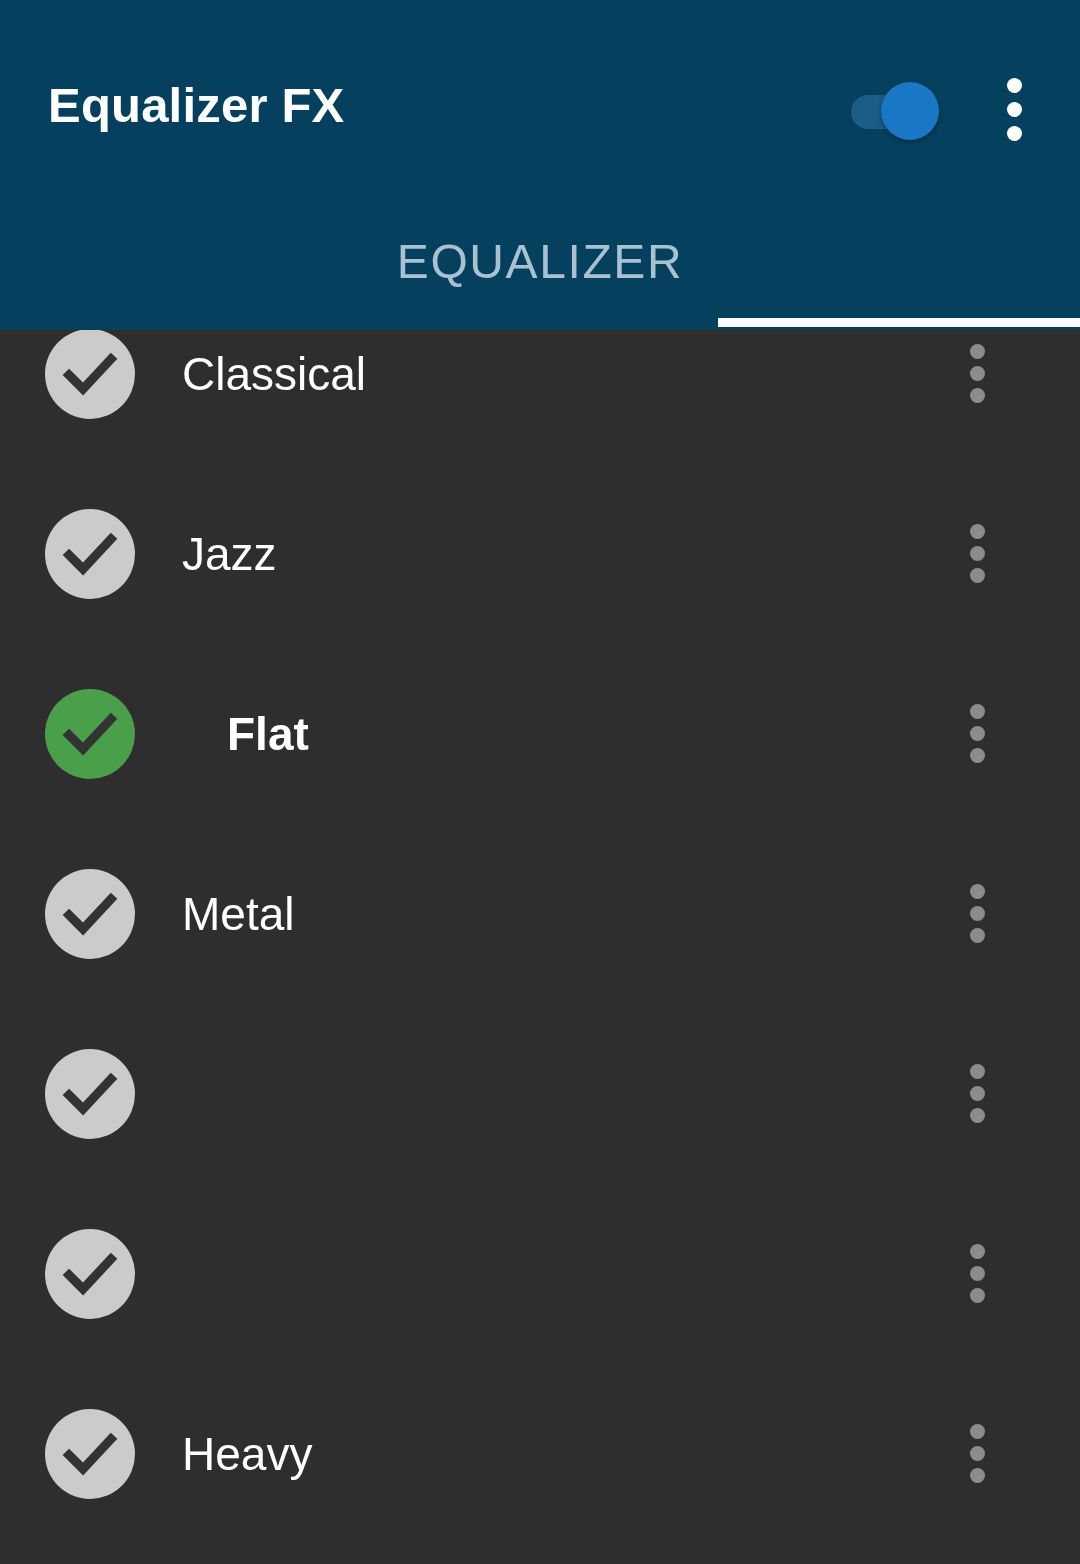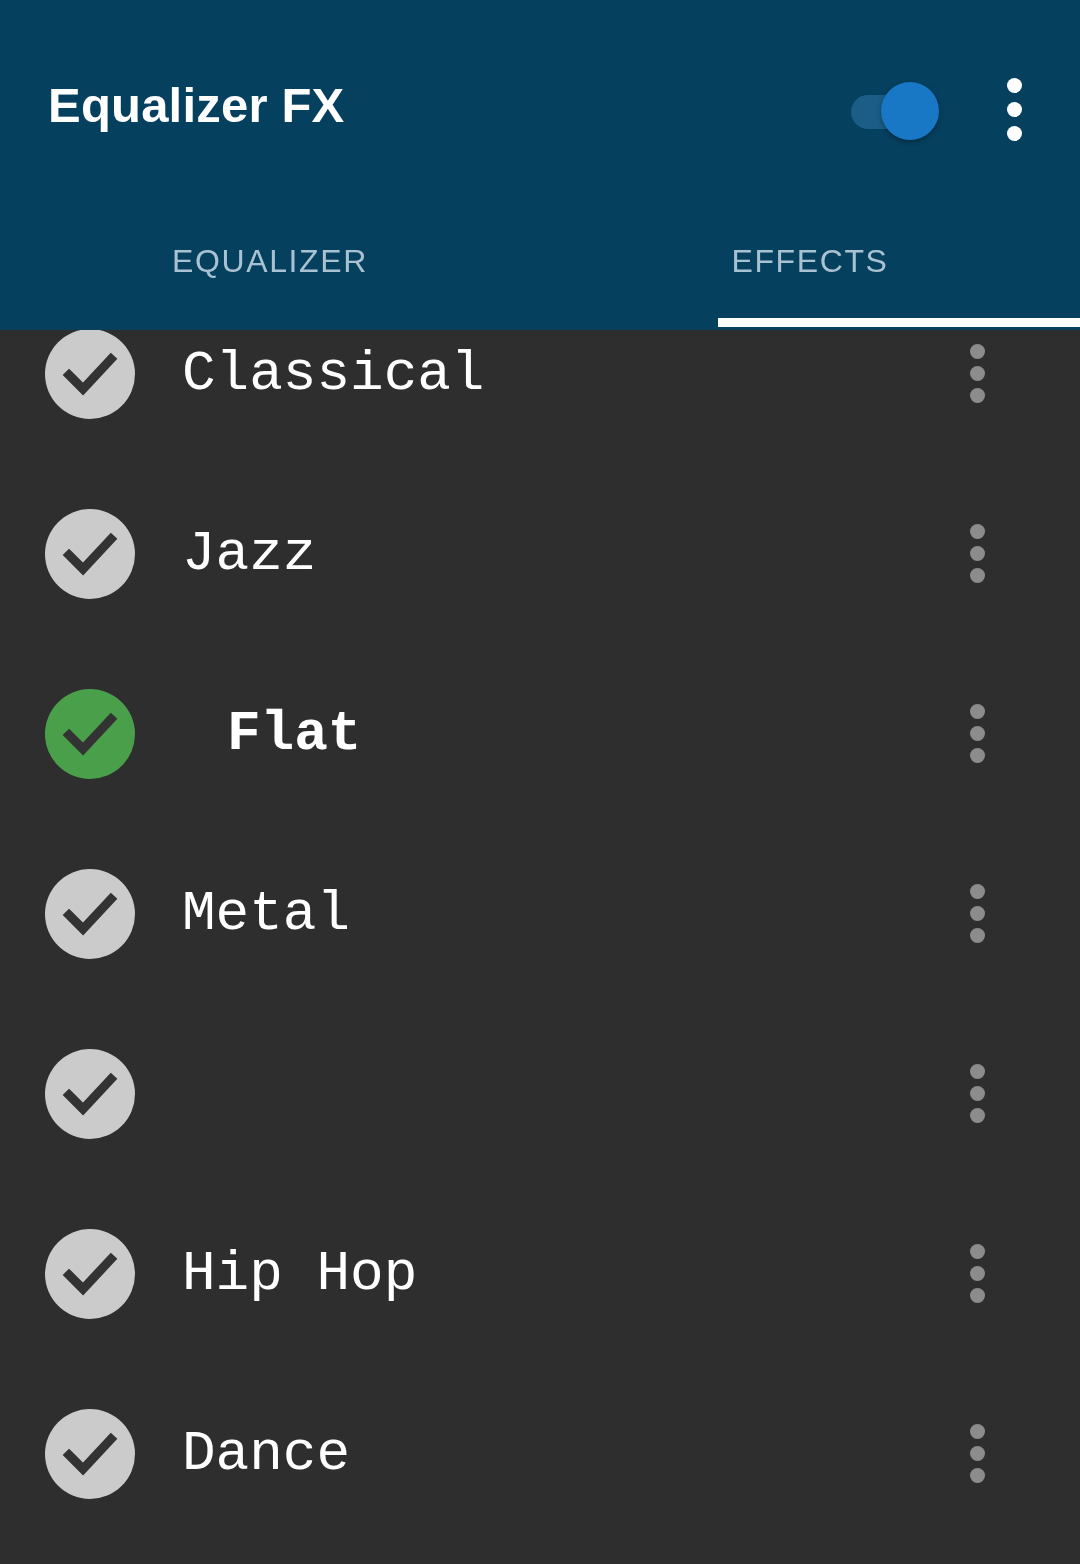--- a/index.html
+++ b/index.html
@@ -114,21 +114,21 @@
     flex: 1 1 33.3333%;
     position: relative;
     display: flex;
     align-items: center;
     justify-content: center;
     height: 118px;
     box-sizing: border-box;
     padding-bottom: 20px;
   }
   .tab-label {
-    font-size: 32px;
+    font-size: 48px;
     font-weight: normal;
     letter-spacing: 1.6px;
     color: #a9c2d1;
     white-space: nowrap;
   }
   .tab.active .tab-label {
     color: #ffffff;
   }
   .tab-indicator {
     position: absolute;
@@ -185,24 +185,23 @@
     fill: none;
   }
 
   .row-label {
     position: absolute;
     left: 182px;
     top: 45px;
     height: 90px;
     display: flex;
     align-items: center;
-    font-size: 56px;
+    font-size: 46px;
     color: #ffffff;
     white-space: nowrap;
-    font-family: Liberation Mono, monospace;
   }
   .row.selected .row-label {
     font-weight: bold;
     margin-left: 45px;
   }
 
   .row-overflow {
     position: absolute;
     left: 955px;
     top: 60px;
@@ -240,23 +239,20 @@
         <span class="dot"></span>
         <span class="dot"></span>
         <span class="dot"></span>
       </div>
     </div>
 
     <div class="tabs">
       <div class="tab">
         <span class="tab-label">EQUALIZER</span>
       </div>
-      <div class="tab">
-        <span class="tab-label">EFFECTS</span>
-      </div>
     </div>
     <div class="tab-indicator"></div>
   </div>
 
   <div class="list">
 
     <div class="row" style="top:-46px">
       <div class="check-circle">
         <svg viewBox="0 0 90 90" aria-hidden="true">
             <path d="M24 46 L38 60 L66 30"></path>
@@ -324,35 +320,34 @@
         <span class="dot"></span>
       </div>
     </div>
 
     <div class="row" style="top:854px">
       <div class="check-circle">
         <svg viewBox="0 0 90 90" aria-hidden="true">
             <path d="M24 46 L38 60 L66 30"></path>
           </svg>
       </div>
-      <div class="row-label">Hip Hop</div>
       <div class="row-overflow">
         <span class="dot"></span>
         <span class="dot"></span>
         <span class="dot"></span>
       </div>
     </div>
 
     <div class="row" style="top:1034px">
       <div class="check-circle">
         <svg viewBox="0 0 90 90" aria-hidden="true">
             <path d="M24 46 L38 60 L66 30"></path>
           </svg>
       </div>
-      <div class="row-label">Dance</div>
+      <div class="row-label">Heavy</div>
       <div class="row-overflow">
         <span class="dot"></span>
         <span class="dot"></span>
         <span class="dot"></span>
       </div>
     </div>
 
   </div>
 </div>
 

